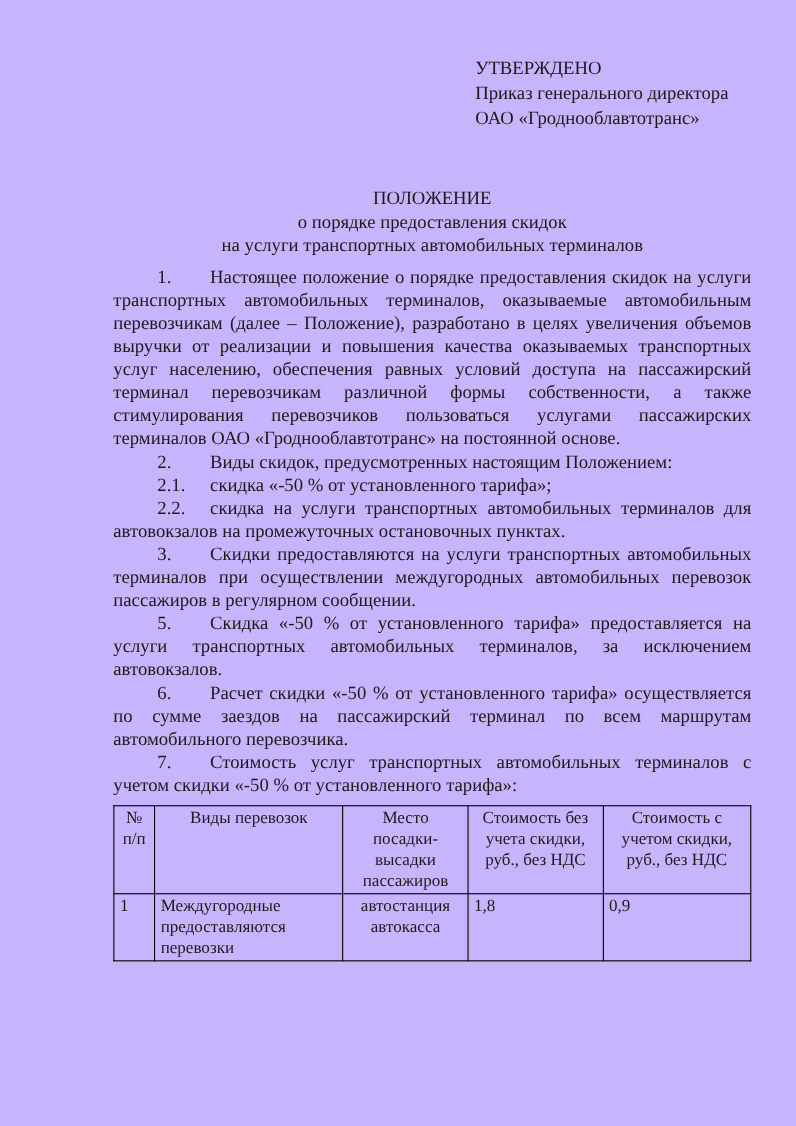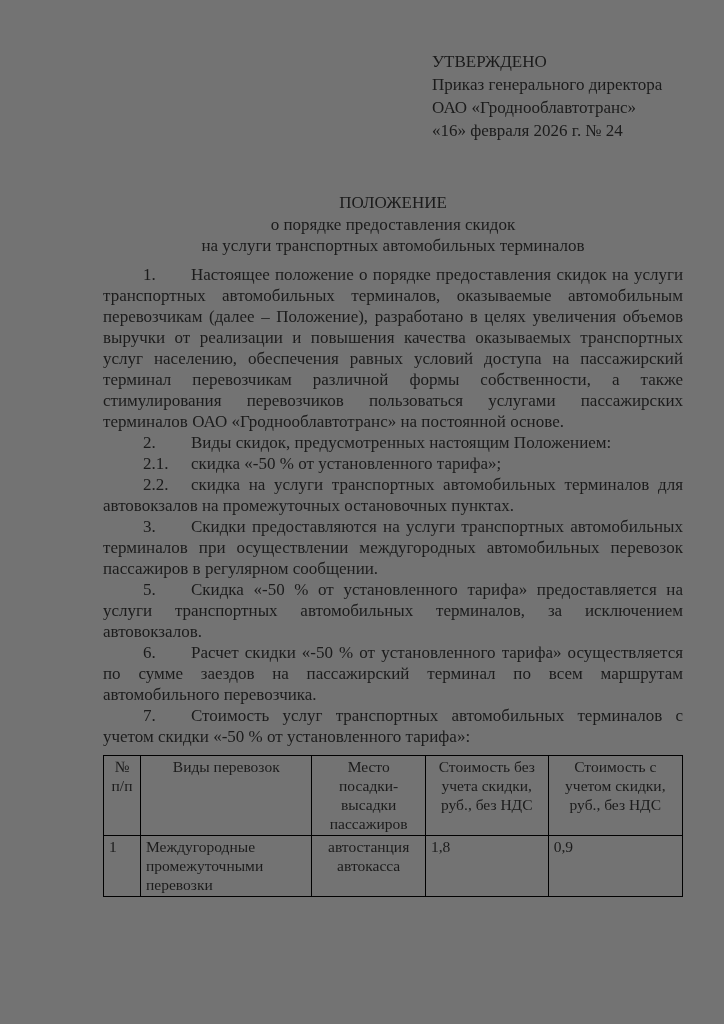--- a/index.html
+++ b/index.html
@@ -4,21 +4,21 @@
 <style>
   html, body {
     margin: 0;
     padding: 0;
     background: #ffffff;
   }
   .page {
     position: relative;
     width: 724px;
     height: 1024px;
-    background: #737373;
+    background: #c4b5fd;
     overflow: hidden;
     font-family: "Liberation Serif", "DejaVu Serif", serif;
     color: #1b1b1b;
   }
   .content {
     position: absolute;
     left: 103px;
     top: 0;
     width: 580px;
     font-size: 17px;
@@ -72,21 +72,20 @@
 </head>
 <body>
 
 <div class="page">
   <div class="content">
 
     <div class="approval">
       <div>УТВЕРЖДЕНО</div>
       <div>Приказ генерального директора</div>
       <div>ОАО «Гроднооблавтотранс»</div>
-      <div>«16» февраля 2026 г. № 24</div>
     </div>
 
     <div class="title-block">
       <div>ПОЛОЖЕНИЕ</div>
       <div>о порядке предоставления скидок</div>
       <div>на услуги транспортных автомобильных терминалов</div>
     </div>
 
     <div class="paragraphs">
       <p class="para"><span class="pnum">1.</span><span>Настоящее положение о порядке предоставления скидок на услуги транспортных автомобильных терминалов, оказываемые автомобильным перевозчикам (далее – Положение), разработано в целях увеличения объемов выручки от реализации и повышения качества оказываемых транспортных услуг населению, обеспечения равных условий доступа на пассажирский терминал перевозчикам различной формы собственности, а также стимулирования перевозчиков пользоваться услугами пассажирских терминалов ОАО «Гроднооблавтотранс» на постоянной основе.</span></p>
@@ -112,21 +111,21 @@
           <th>№ п/п</th>
           <th>Виды перевозок</th>
           <th>Место посадки-высадки пассажиров</th>
           <th>Стоимость без учета скидки, руб., без НДС</th>
           <th>Стоимость с учетом скидки, руб., без НДС</th>
         </tr>
       </thead>
       <tbody>
         <tr>
           <td class="cell-num">1</td>
-          <td class="cell-kind">Междугородные промежуточными перевозки</td>
+          <td class="cell-kind">Междугородные предоставляются перевозки</td>
           <td class="cell-place">автостанция автокасса</td>
           <td class="cell-price">1,8</td>
           <td class="cell-price">0,9</td>
         </tr>
       </tbody>
     </table>
 
   </div>
 </div>
 

